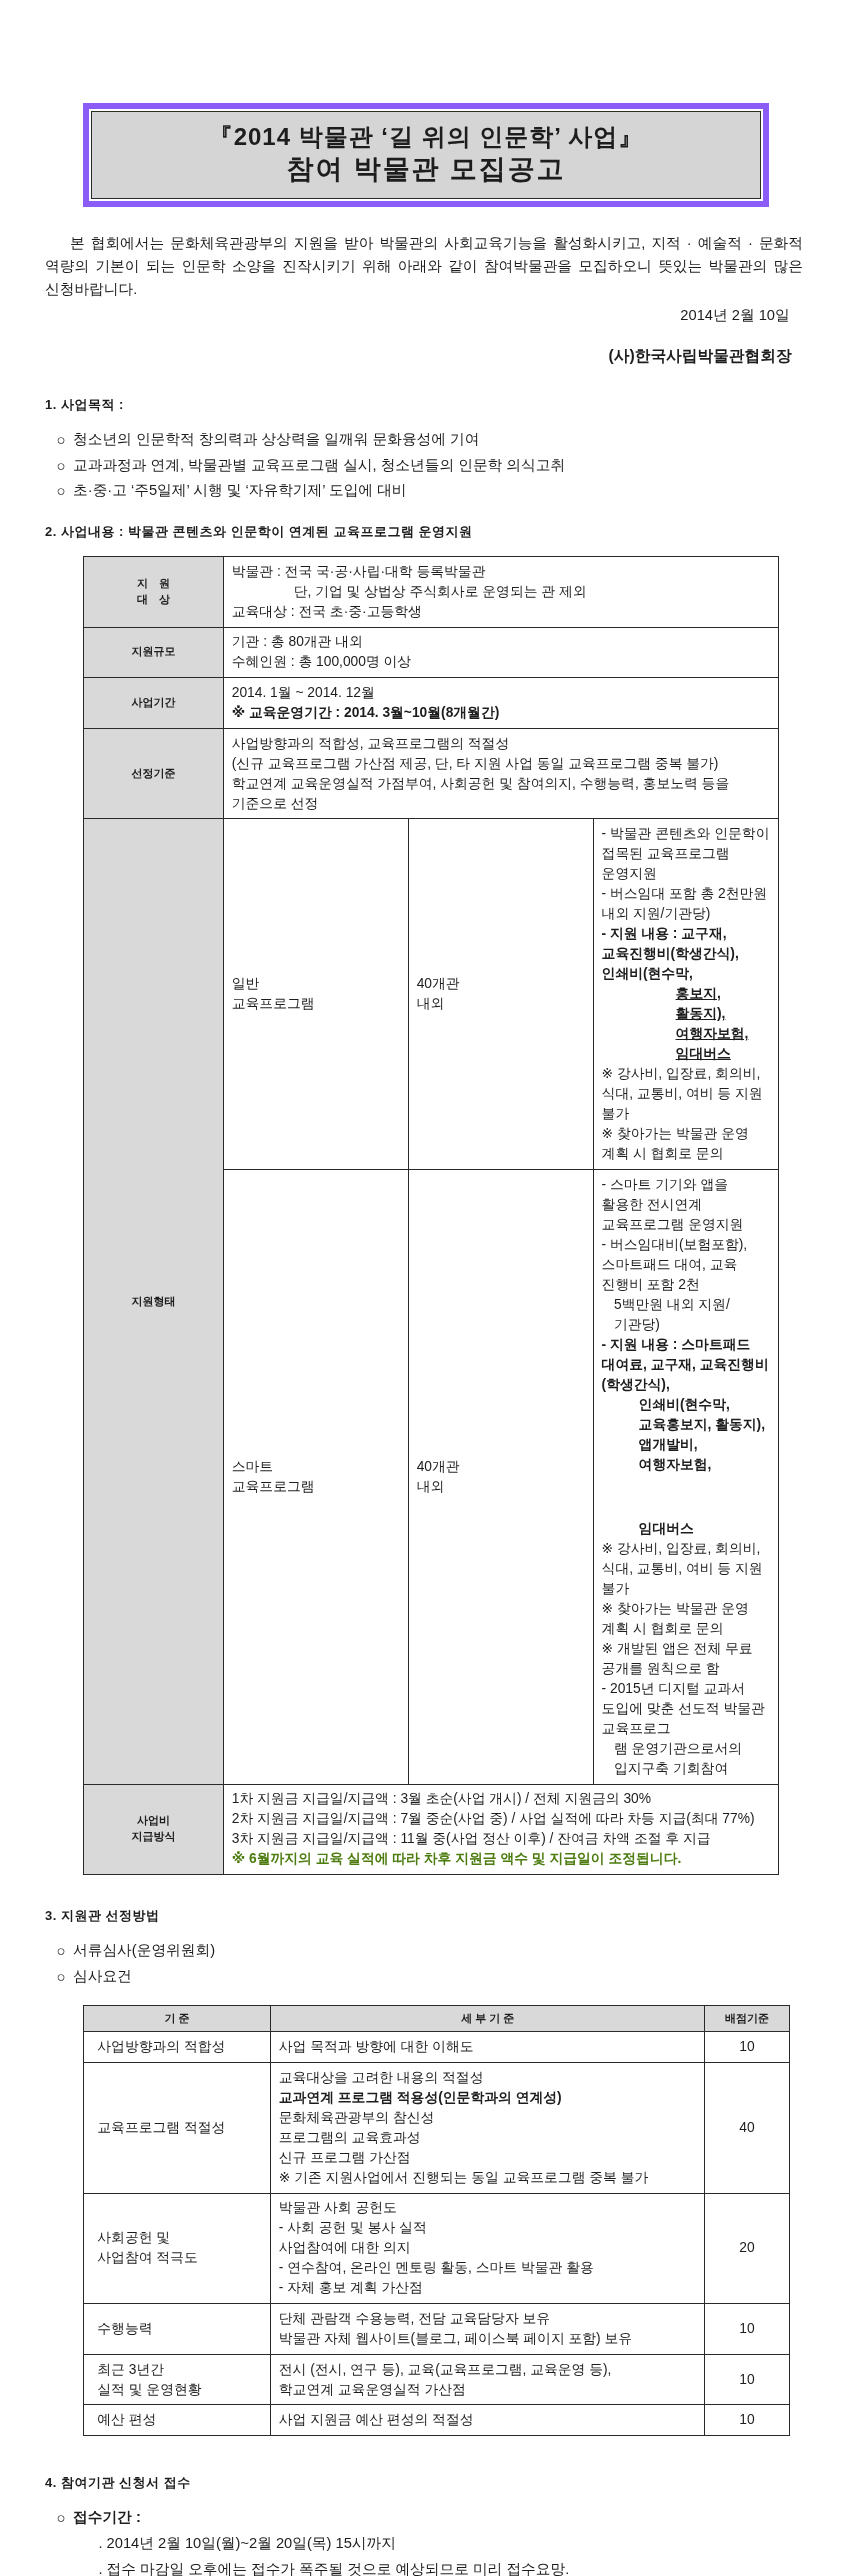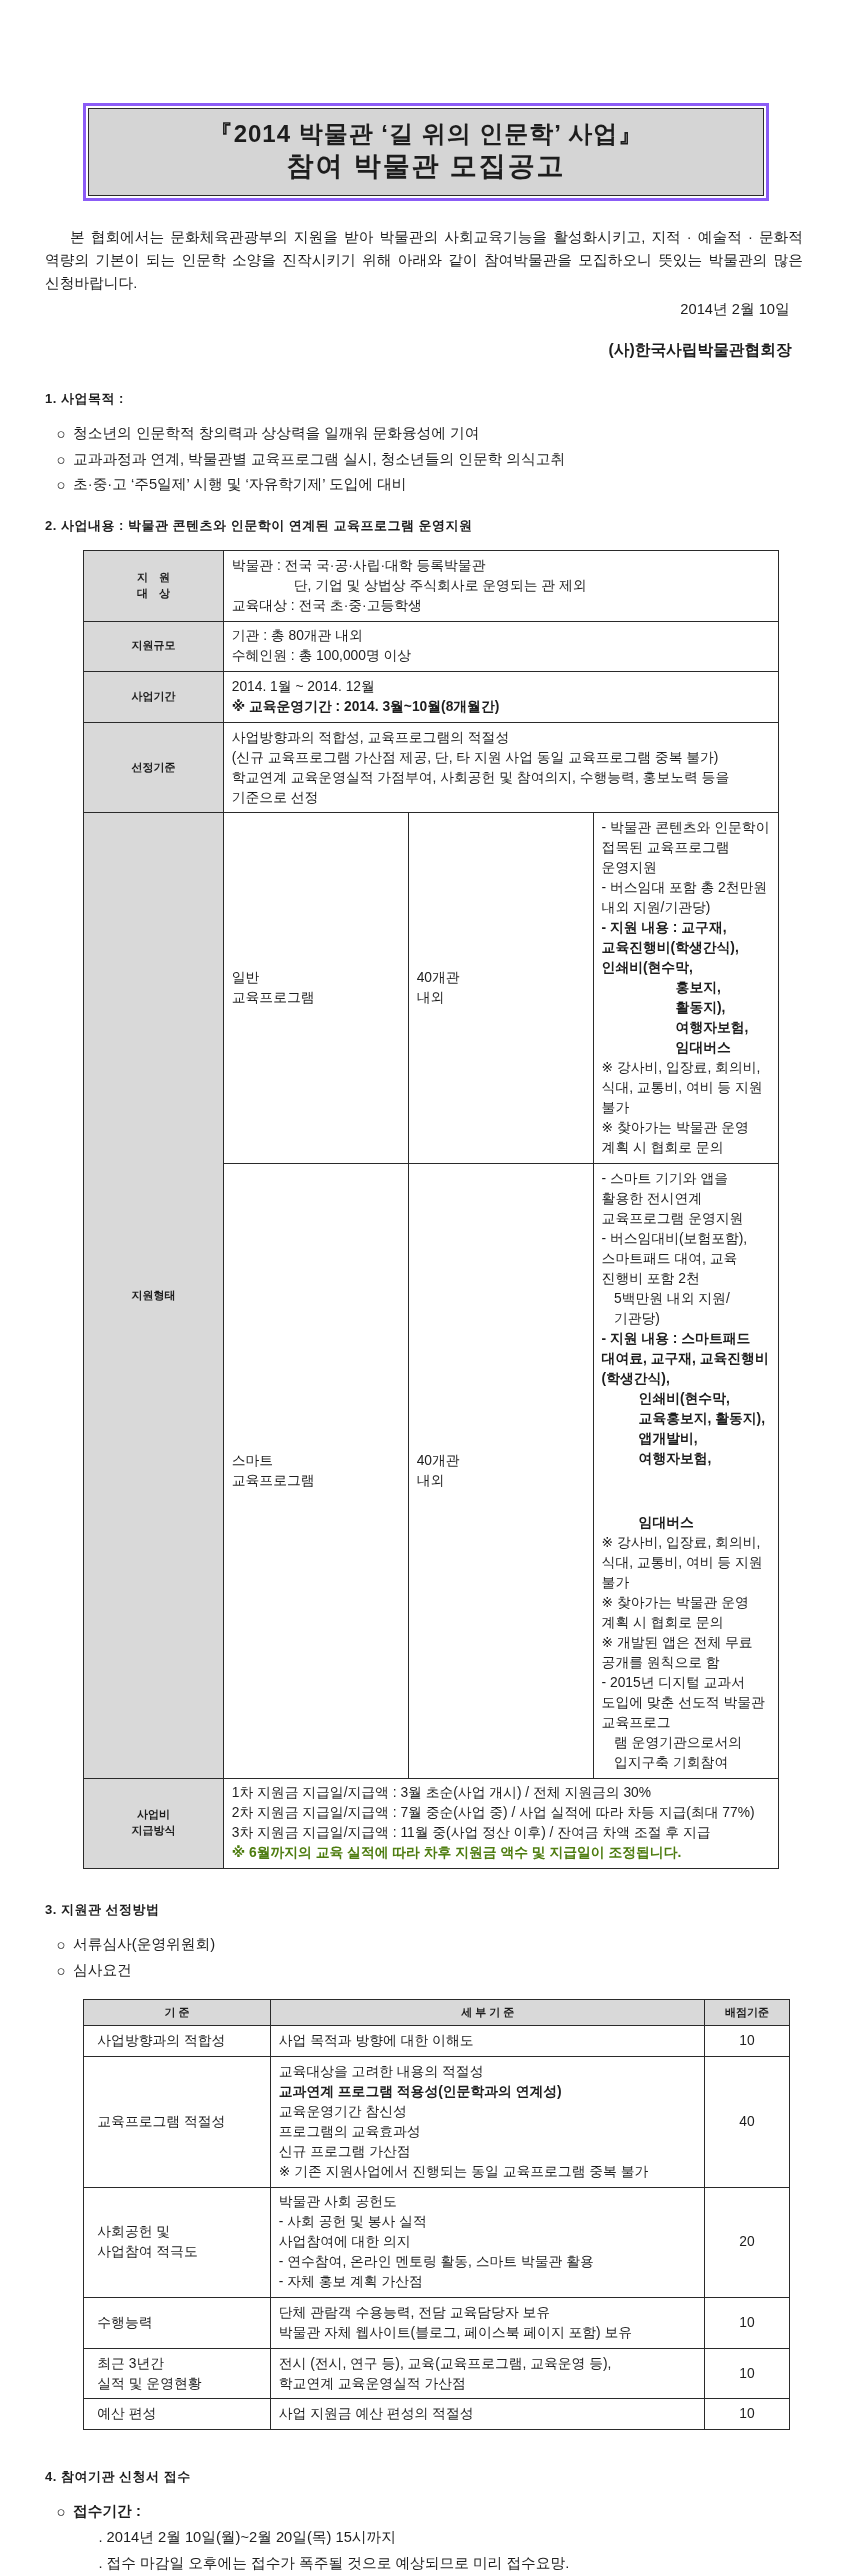--- a/index.html
+++ b/index.html
@@ -1,20 +1,20 @@
 <!DOCTYPE html>
 <html lang="ko" style="font-size:15px"><head>
 <meta charset="utf-8">
 <style>
   html,body{margin:0;padding:0;background:#ffffff;}
   body{width:855px;font-family:"Liberation Sans","DejaVu Sans",sans-serif;color:#1d1d1d;}
   .page{width:855px;height:2576px;box-sizing:border-box;padding:0 52px 0 45px;overflow:hidden;background:#fff;}
 
   
-  .title-box-outer{margin:103px 34px 0 38px;border:3px solid #8b5cf6;padding:1.9px;background:#fff;}
+  .title-box-outer{margin:103px 34px 0 38px;border:6px solid #8b5cf6;padding:1.9px;background:#fff;}
   .title-box{border:1.9px solid #2a2a2a;background:#d5d5d5;text-align:center;padding:9.5px 3.8px 11.4px;}
   .title-line1{font-size:24px;font-weight:bold;letter-spacing:1px;line-height:1.3;}
   .title-line2{font-size:27px;font-weight:bold;letter-spacing:1.9px;line-height:1.25;}
 
   .intro{margin-top:25px;font-size:14.7px;line-height:1.58;text-align:justify;text-indent:1.7em;word-break:keep-all;}
   .date-line{margin-top:4.8px;margin-right:13.3px;text-align:right;font-size:14.7px;}
   .signer-line{margin-top:21px;margin-right:11.4px;text-align:right;font-size:15.7px;font-weight:bold;}
 
   .sec-heading{font-size:13px;font-weight:bold;letter-spacing:0.5px;}
   .mt1{margin-top:28.5px;} .mt2{margin-top:19px;} .mt3{margin-top:32px;}
@@ -117,21 +117,21 @@
             <div class="line">교육프로그램</div>
           </td>
       <td class="c3">
             <div class="line">40개관</div>
             <div class="line">내외</div>
           </td>
       <td class="c4">
             <div class="line">- 박물관 콘텐츠와 인문학이 접목된 교육프로그램 운영지원</div>
             <div class="line">- 버스임대 포함 총 2천만원 내외 지원/기관당)</div>
             <div class="line b">- 지원 내용 : 교구재, 교육진행비(학생간식), 인쇄비(현수막,</div>
-            <div class="line b" style="padding-left: 74px;">홍보지, 활동지), 여행자보험, 임대버스</div>
+            <div class="line b" style="padding-left: 74px; text-decoration: underline;">홍보지, 활동지), 여행자보험, 임대버스</div>
             <div class="line">※ 강사비, 입장료, 회의비, 식대, 교통비, 여비 등 지원 불가</div>
             <div class="line">※ 찾아가는 박물관 운영 계획 시 협회로 문의</div>
           </td>
     </tr>
     <tr>
       <td>
             <div class="line">스마트</div>
             <div class="line">교육프로그램</div>
           </td>
       <td>
@@ -195,21 +195,21 @@
           </td>
       <td class="score">10</td>
     </tr>
     <tr>
       <td class="label">
             <div class="line">교육프로그램 적절성</div>
           </td>
       <td>
             <div class="line">교육대상을 고려한 내용의 적절성</div>
             <div class="line b">교과연계 프로그램 적용성(인문학과의 연계성)</div>
-            <div class="line">교육운영기간 참신성</div>
+            <div class="line">문화체육관광부의 참신성</div>
             <div class="line">프로그램의 교육효과성</div>
             <div class="line">신규 프로그램 가산점</div>
             <div class="line">※ 기존 지원사업에서 진행되는 동일 교육프로그램 중복 불가</div>
           </td>
       <td class="score">40</td>
     </tr>
     <tr>
       <td class="label">
             <div class="line">사회공헌 및</div>
             <div class="line">사업참여 적극도</div>

